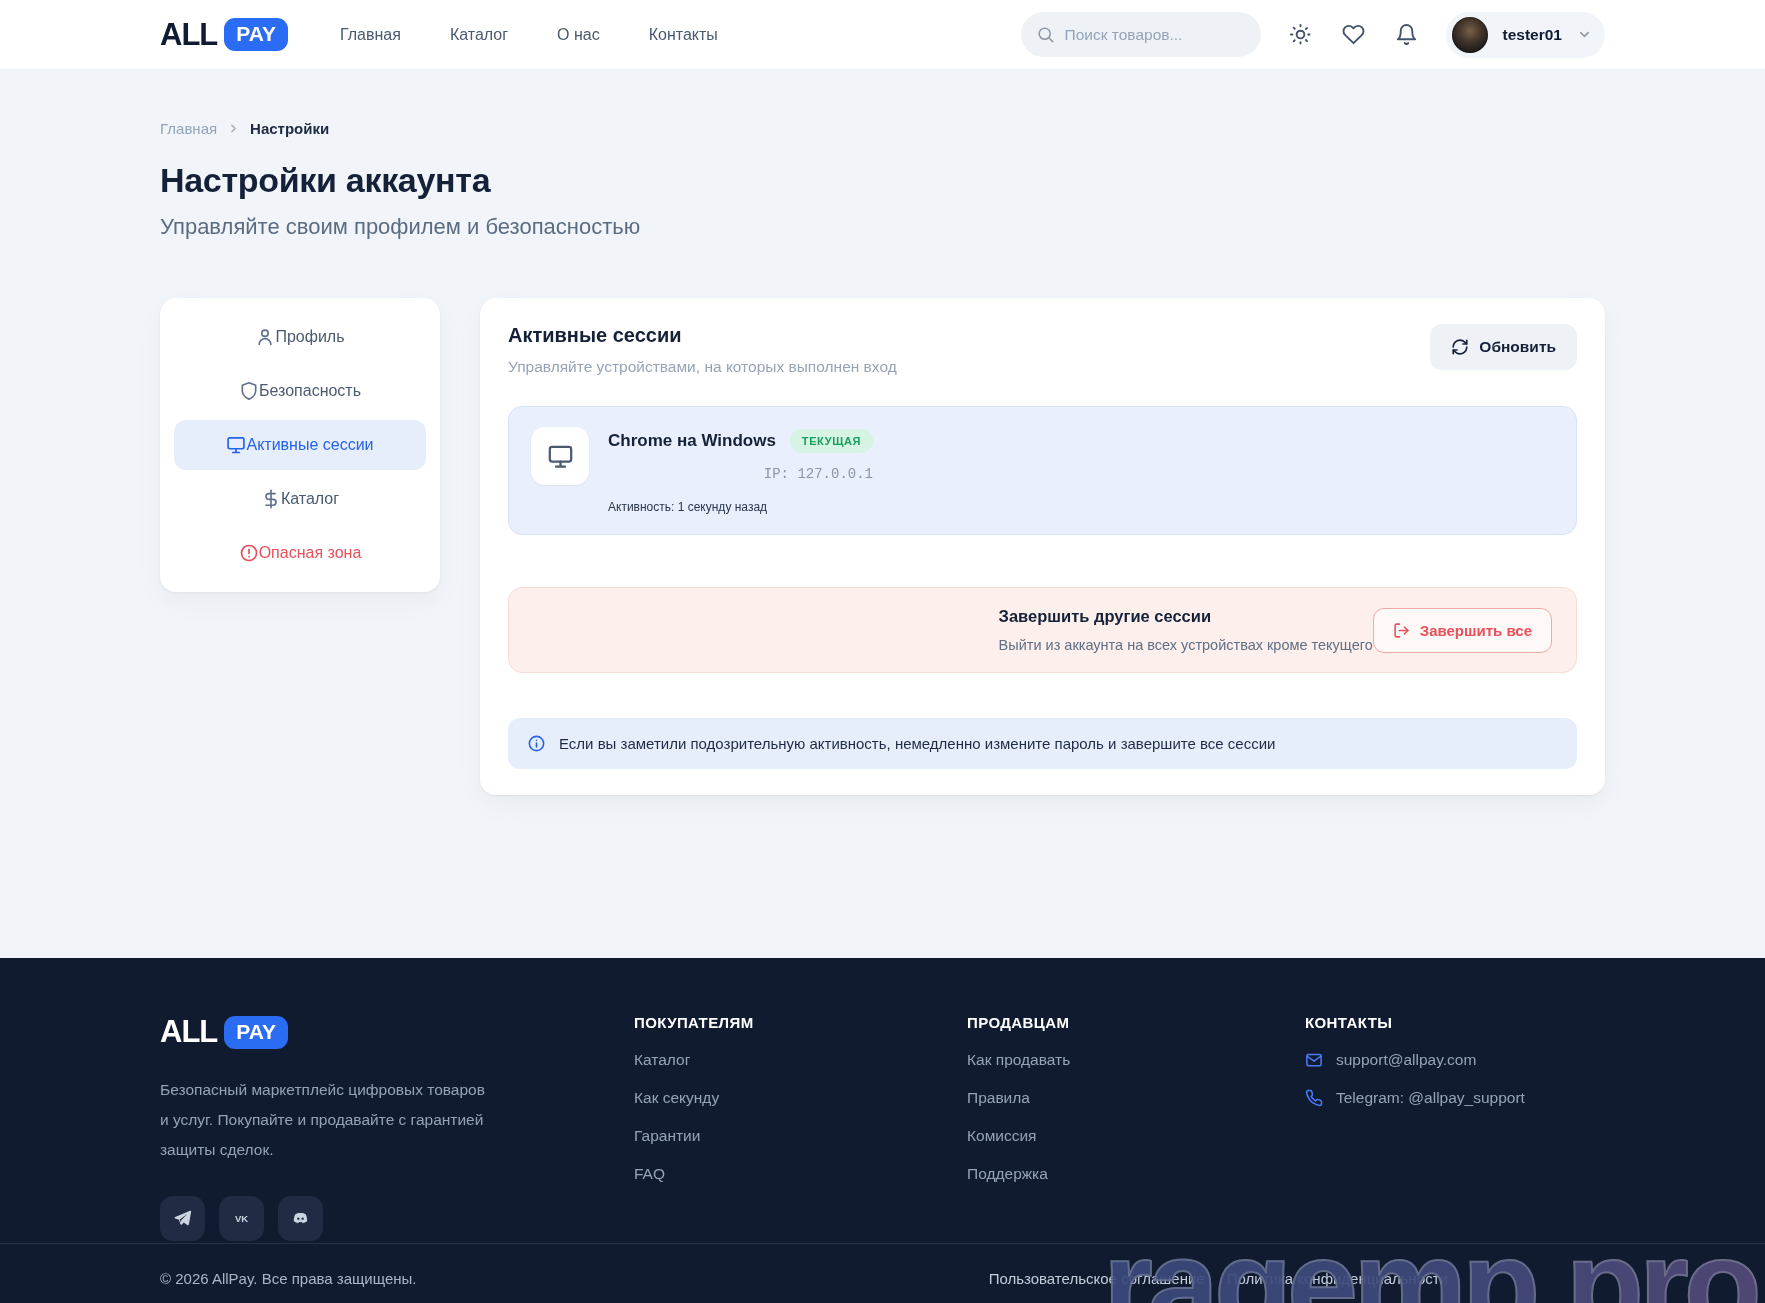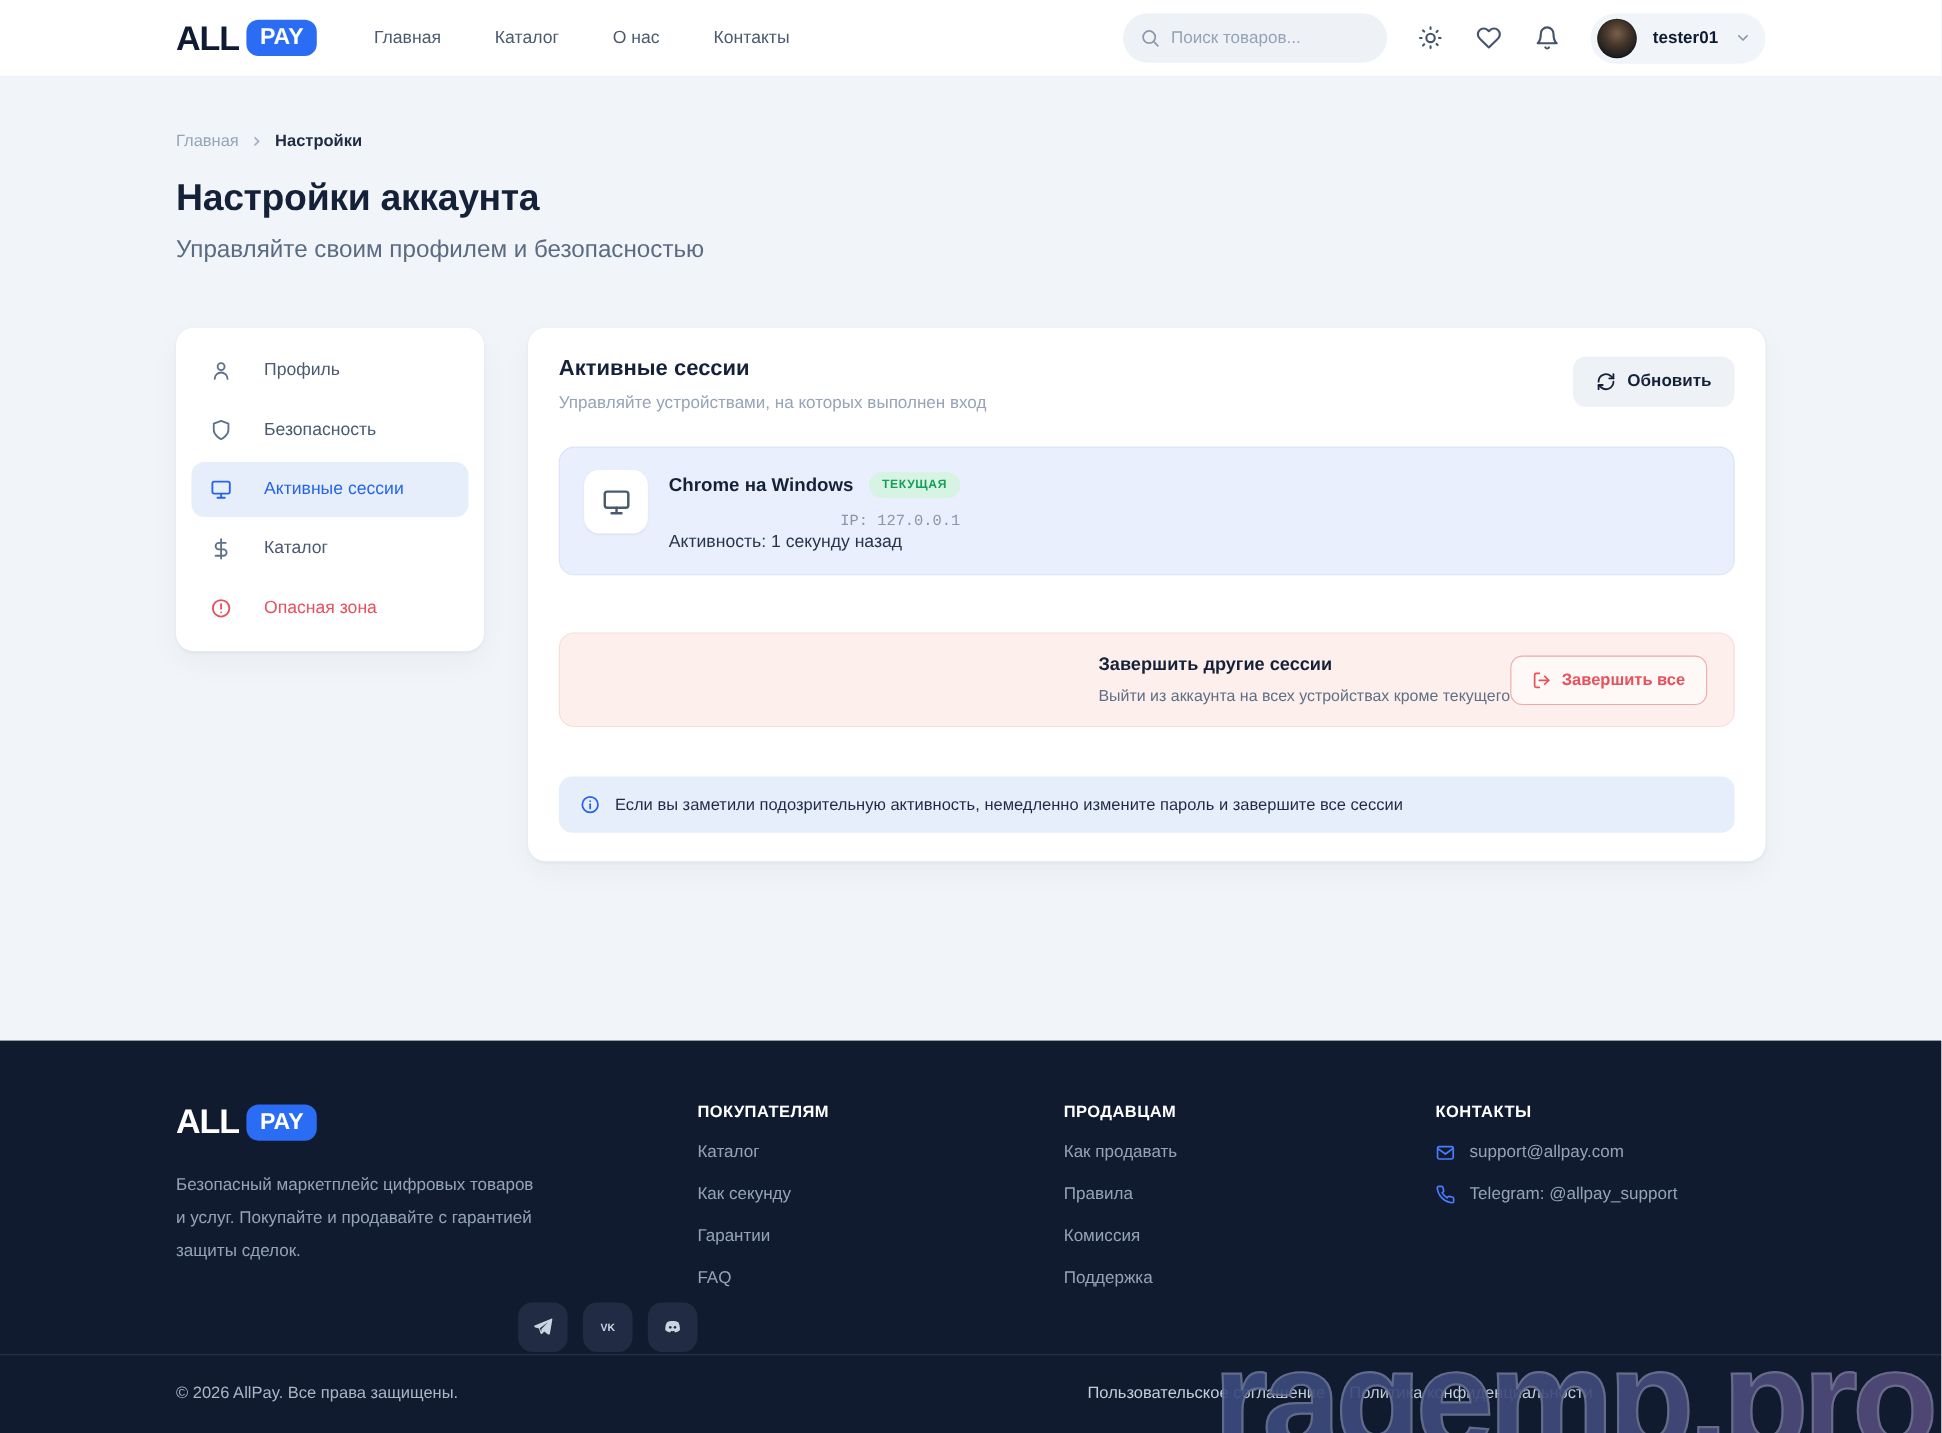--- a/index.html
+++ b/index.html
@@ -34,21 +34,21 @@
   .breadcrumb { display:flex; align-items:center; gap:10px; font-size:15px; }
   .breadcrumb .bc-home { color:#94a3b8; }
   .breadcrumb svg { width:13px; height:13px; color:#a7b1c2; }
   .breadcrumb .bc-current { color:#1e2a44; font-weight:700; }
   h1.page-title { margin-top:24px; font-size:34px; font-weight:800; letter-spacing:-0.3px; color:#152138; }
   p.page-subtitle { margin-top:14px; font-size:22px; color:#5b6b82; }
 
   
   .content { display:flex; gap:40px; margin-top:58px; }
   .sidebar-card { width:280px; background:#fff; border-radius:16px; padding:14px; box-shadow:0 1px 3px rgba(15,23,42,.05), 0 10px 28px rgba(15,23,42,.04); height:fit-content; }
-  .side-item { display:flex; align-items:center; gap:29px; padding:15px 17px; border-radius:12px; color:#4b5a6f; font-size:16px; cursor:pointer; margin-bottom:4px; }
+  .side-item { display:flex; align-items:center; gap:0; padding:15px 17px; border-radius:12px; color:#4b5a6f; font-size:16px; cursor:pointer; margin-bottom:4px;justify-content:center; }
   .side-item:last-child { margin-bottom:0; }
   .side-item svg { width:20px; height:20px; color:#61708a; flex:none; }
   .side-item.active { background:#e7eefb; color:#2563eb; }
   .side-item.active svg { color:#2563eb; }
   .side-item.danger { color:#e8505b; }
   .side-item.danger svg { color:#e8505b; }
 
   .main-card { flex:1; background:#fff; border-radius:16px; padding:26px 28px 26px; box-shadow:0 1px 3px rgba(15,23,42,.05), 0 10px 28px rgba(15,23,42,.04); }
   .panel-head { display:flex; justify-content:space-between; align-items:flex-start; }
   .panel-title { font-size:20px; font-weight:800; color:#152138; }
@@ -56,38 +56,38 @@
   .refresh-btn { display:flex; align-items:center; gap:10px; background:#eef2f7; border:none; border-radius:12px; padding:14px 21px; font-size:15.5px; font-weight:700; color:#152138; }
   .refresh-btn svg { width:18px; height:18px; }
 
   .session-tile { margin-top:30px; background:#e9effc; border:1px solid #d9e3f8; border-radius:14px; padding:20px 22px; display:flex; gap:19px; }
   .device-box { width:58px; height:58px; background:#fff; border-radius:14px; display:flex; align-items:center; justify-content:center; flex:none; box-shadow:0 1px 2px rgba(15,23,42,.06); }
   .device-box svg { width:27px; height:27px; color:#4b5a6f; }
   .session-top { display:flex; align-items:center; gap:14px; margin-top:2px; }
   .device-name { font-size:17px; font-weight:800; color:#152138; }
   .badge { background:#d6f3e4; color:#17a05c; font-size:11px; font-weight:800; letter-spacing:.6px; padding:6px 12px; border-radius:999px; }
   .session-ip { margin-top:13px; font-family:"Liberation Mono","DejaVu Sans Mono",monospace; font-size:14px; color:#8b95a8;text-align:right; }
-  .session-activity { margin-top:2px; font-size:16px; color:#27354d; }
+  .session-activity { margin-top:18px; font-size:12px; color:#27354d; }
 
   .danger-tile { margin-top:52px; background:#fdefec; border:1px solid #f6ddd6; border-radius:14px; padding:19px 24px; display:flex; justify-content:flex-end; align-items:center; }
   .danger-title { font-size:16.5px; font-weight:800; color:#152138; }
   .danger-sub { margin-top:11px; font-size:14.5px; color:#5f6f85; }
   .danger-btn { display:flex; align-items:center; gap:10px; background:rgba(255,255,255,.55); border:1.5px solid #edaaa9; border-radius:11px; padding:13px 19px; font-size:15px; font-weight:600; color:#e8505b; }
   .danger-btn svg { width:17px; height:17px; }
 
   .notice { margin-top:45px; background:#e7eefb; border-radius:12px; padding:16px 19px; display:flex; align-items:center; gap:13px; }
   .notice svg { width:19px; height:19px; color:#2563eb; flex:none; }
   .notice span { font-size:15px; color:#1f2b46; }
 
   
   footer { margin-top:163px; background:#111b30; position:relative; min-height:363px; color:#fff; }
   .footer-grid { display:grid; grid-template-columns:474px 333px 338px auto; padding-top:56px; min-height:237px; }
   .f-logo .logo-all { color:#fff; }
   .f-desc { margin-top:25px; width:335px; font-size:15.5px; line-height:1.95; color:#94a3b8; }
-  .socials { margin-top:30px; display:flex; gap:14px;justify-content:flex-end; }
+  .socials { margin-top:30px; display:flex; gap:14px; }
   .social-btn { width:45px; height:45px; background:#212c44; border-radius:13px; display:flex; align-items:center; justify-content:center; color:#cbd5e1; }
   .social-btn svg { width:19px; height:19px; }
   .f-col h3 { font-size:15px; font-weight:800; letter-spacing:.4px; color:#fff; }
   .f-col a.f-link { display:block; margin-top:20px; font-size:15.5px; color:#94a3b8; }
   .c-row { display:flex; align-items:center; gap:13px; margin-top:20px; }
   .c-row svg { width:18px; height:18px; color:#4a7dff; flex:none; }
   .c-row span { font-size:15.5px; color:#94a3b8; }
   .footer-bottom { border-top:1px solid rgba(148,163,184,.16); margin-top:2px; }
   .fb-inner { display:flex; justify-content:space-between; align-items:center; padding:26px 0 40px; }
   .fb-inner .copyright { font-size:15px; color:#aab6c6; }

